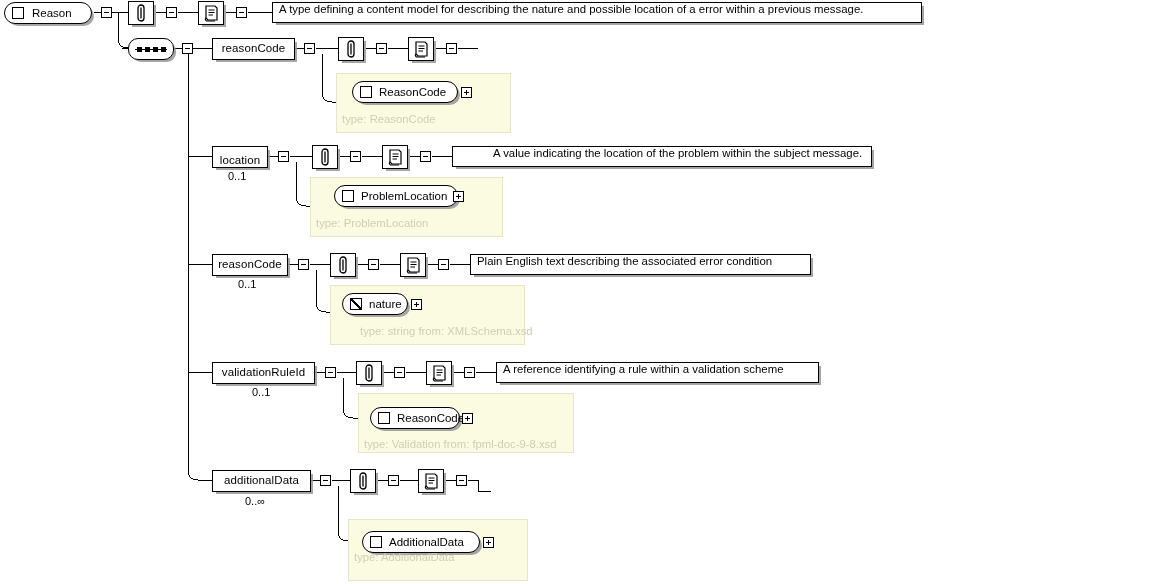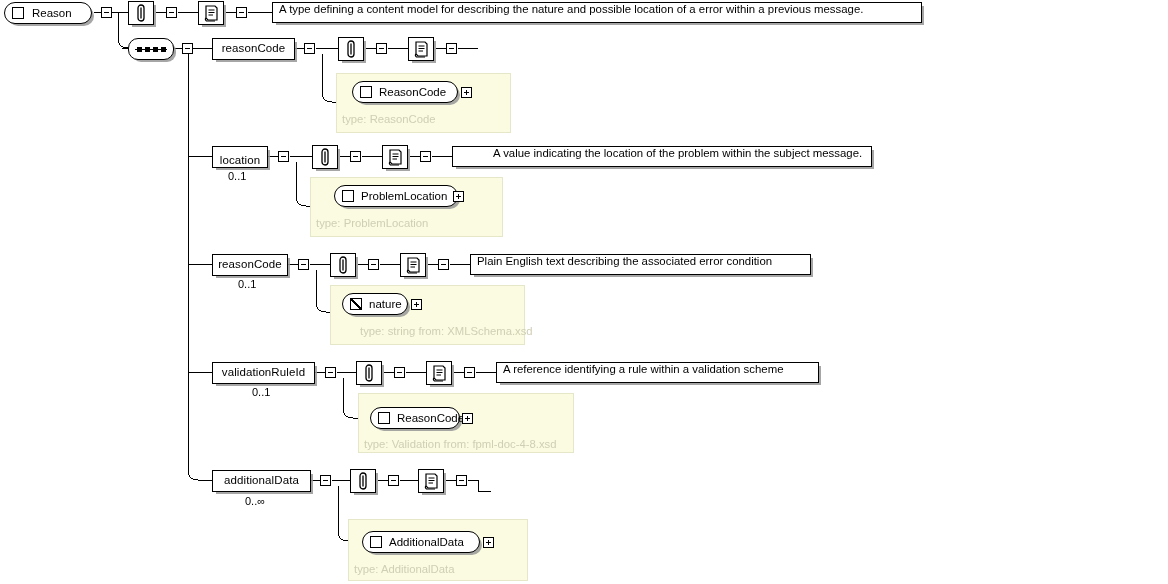--- a/index.html
+++ b/index.html
@@ -463,21 +463,21 @@
   <div class="node doc-box one-line" style="left:496px; top:362px; width:323px;">
     <span>A reference identifying a rule within a validation scheme</span>
   </div>
 
   <div class="type-panel" style="left:358px; top:393px; width:216px; height:60px;"></div>
   <div class="capsule" style="left:370px; top:407px; width:90px;">
     <span class="cap-icon"></span>
     <span>ReasonCode</span>
   </div>
   <div class="cap-plus" style="left:462px; top:413px;"></div>
-  <div class="type-caption" style="left:364px; top:438px;">type: Validation from: fpml-doc-4-8.xsd</div>
+  <div class="type-caption" style="left:364px; top:438px;">type: Validation from: fpml-doc-9-8.xsd</div>
 
   <div class="node elem-box" style="left:212px; top:470px; width:99px;">
     <span class="elem-label">additionalData</span>
   </div>
   <div class="cardinality" style="left:245px; top:495px;">0..∞</div>
   <div class="toggle" style="left:320px; top:475px;"></div>
 
   <div class="node icon-node" style="left:350px; top:469px;">
     <svg width="14" height="18" viewBox="0 0 14 18">
       <rect x="4" y="1" width="6" height="16" rx="3" fill="#fff" stroke="#000" stroke-width="1.3"></rect>
@@ -497,15 +497,15 @@
   </div>
   <div class="toggle" style="left:456px; top:475px;"></div>
 
 
   <div class="type-panel" style="left:348px; top:519px; width:180px; height:62px;"></div>
   <div class="capsule" style="left:362px; top:531px; width:118px;">
     <span class="cap-icon"></span>
     <span>AdditionalData</span>
   </div>
   <div class="cap-plus" style="left:483px; top:537px;"></div>
-  <div class="type-caption" style="left:354px; top:563px;">type: AdditionalData</div>
+  <div class="type-caption" style="left:354px; top:551px;">type: AdditionalData</div>
 
 </div>
 
 </body></html>

